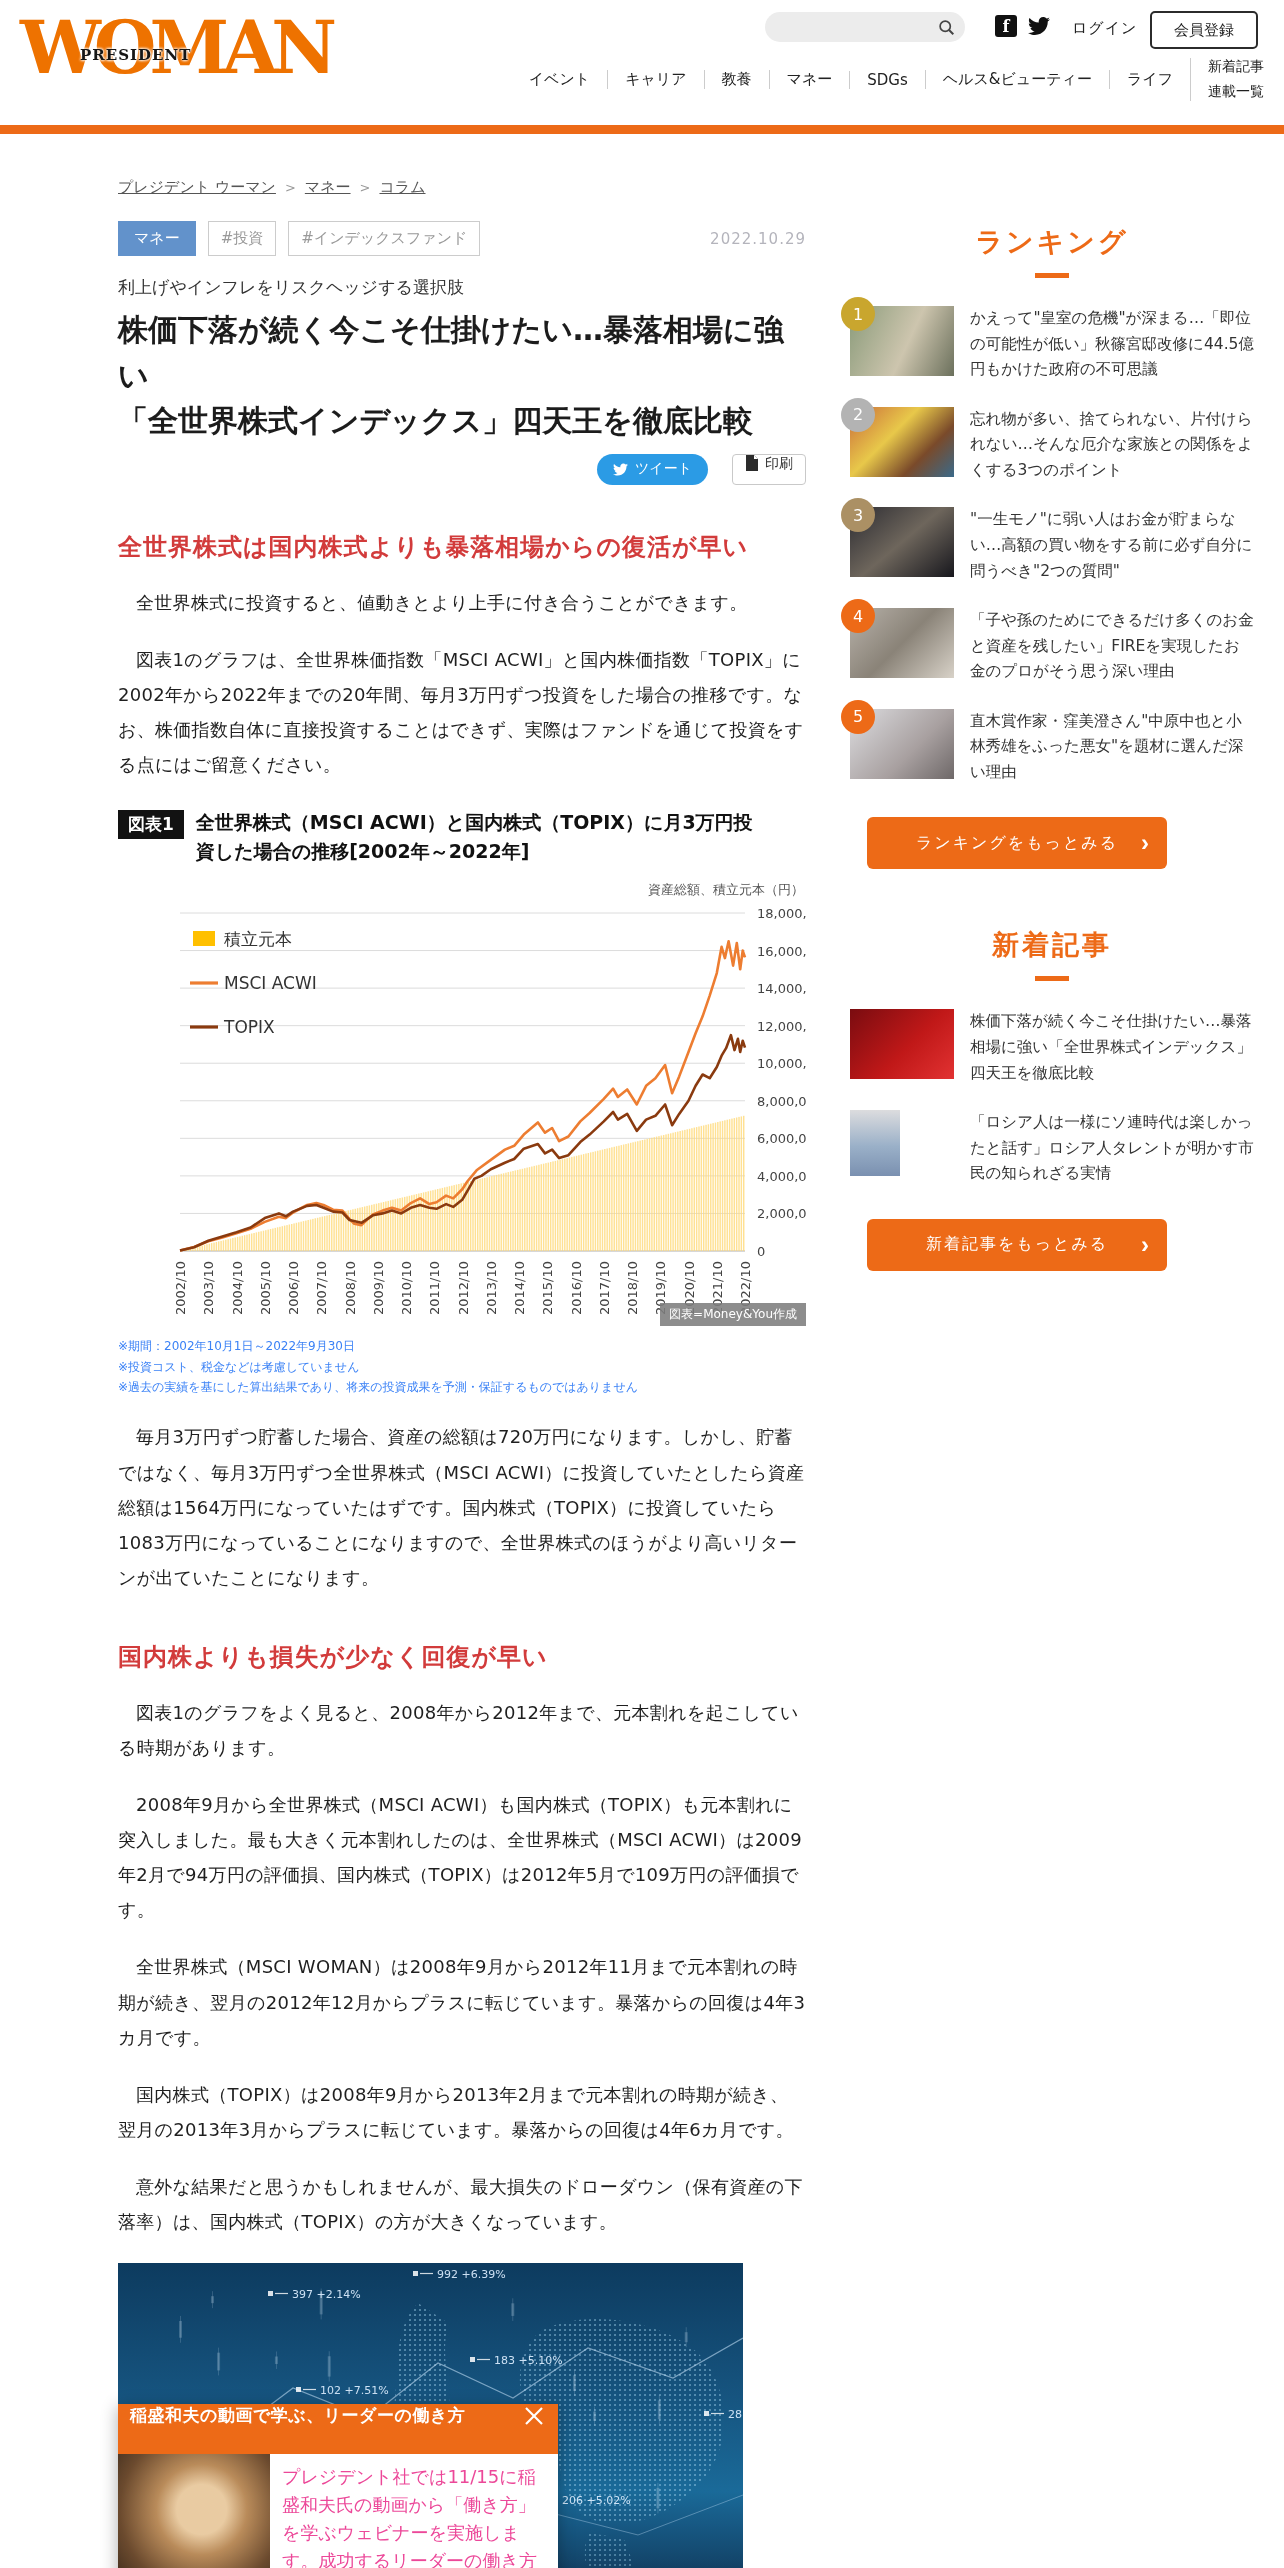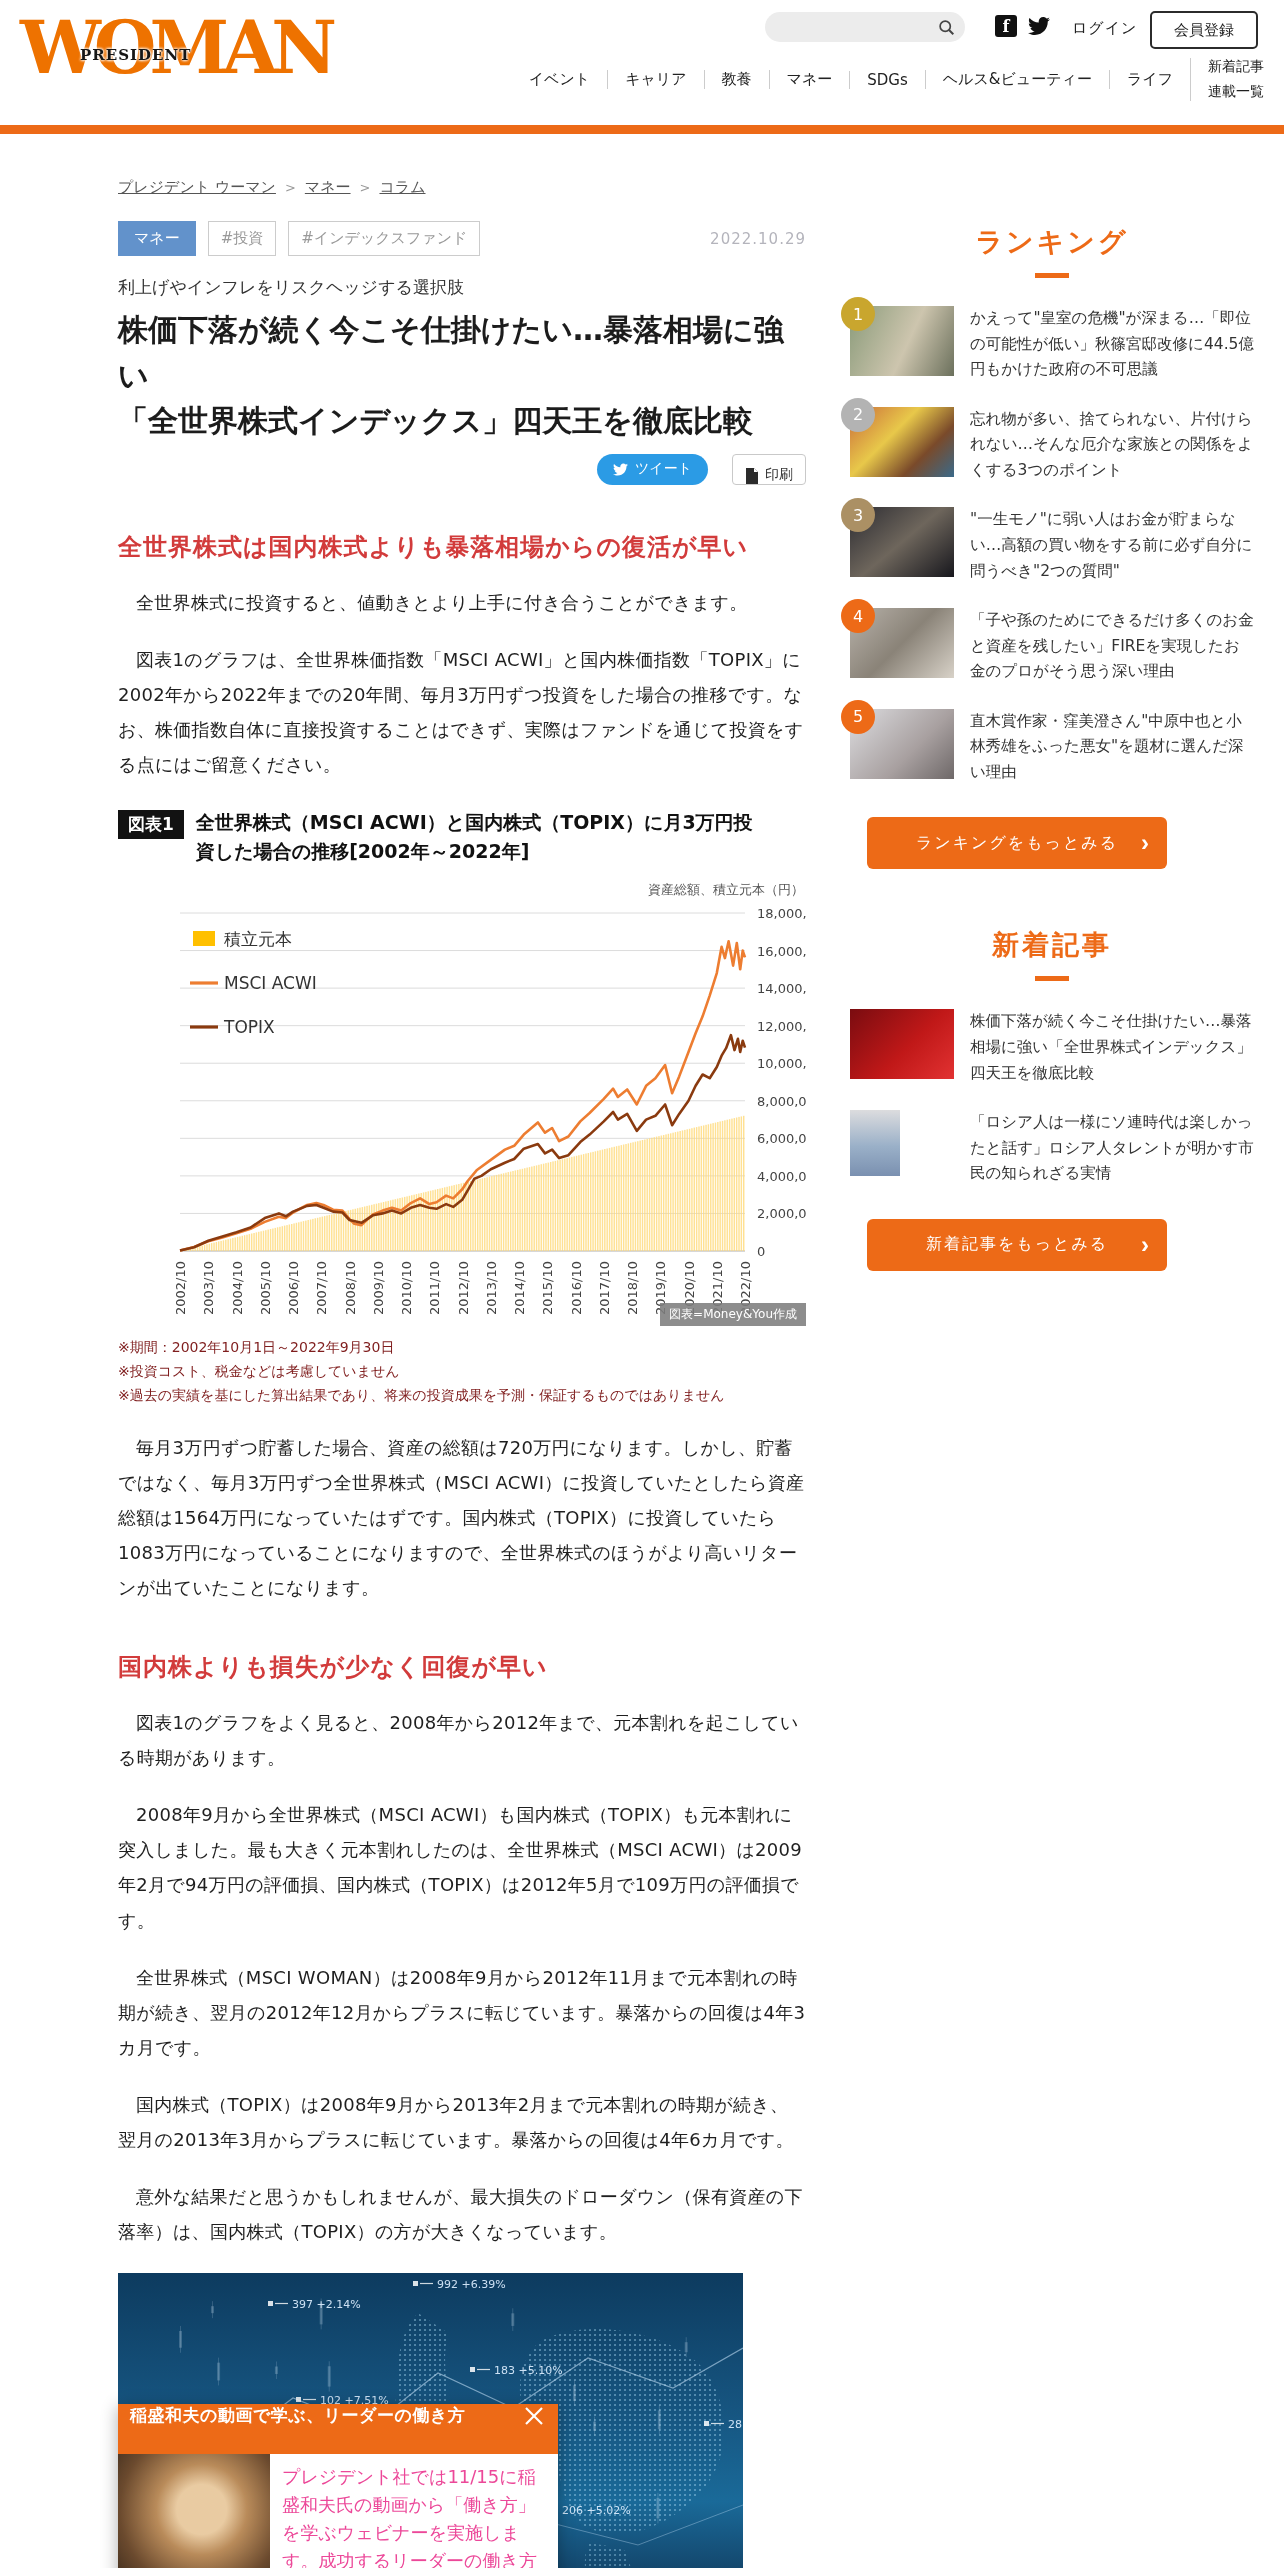--- a/index.html
+++ b/index.html
@@ -40,39 +40,39 @@
   .tagrow{margin-top:24px;display:flex;align-items:center}
   .cat-chip{background:#6292cb;color:#fff;font-size:15px;padding:8px 16px;cursor:pointer}
   .tag-chip{border:1px solid #ccc;color:#999;font-size:15px;padding:7px 12px;margin-left:12px;cursor:pointer}
   .date{margin-left:auto;color:#b4b4bc;font-size:15px;letter-spacing:1px}
   .lead{margin-top:20px;font-size:17px;color:#333}
   h1.title{margin-top:8px;font-size:30px;font-weight:600;line-height:1.52;color:#1c1c1c}
   .sharerow{margin-top:10px;display:flex;justify-content:flex-end;align-items:center;gap:24px}
   .tweet-btn{background:#2b9be5;color:#fff;border:none;border-radius:17px;height:31px;padding:0 16px;
     font-size:14px;display:flex;align-items:center;gap:7px;cursor:pointer}
   .print-btn{background:#fff;border:1px solid #c9c9c9;border-radius:4px;height:31px;padding:0 12px;
-    font-size:14px;color:#333;display:flex;align-items:flex-end;gap:6px;cursor:pointer}
+    font-size:14px;color:#333;display:flex;align-items:flex-start;gap:6px;cursor:pointer}
   .author{margin-top:22px;display:flex;align-items:center;gap:14px;cursor:pointer}
   .avatar{width:46px;height:46px;border-radius:50%;flex-shrink:0;
     background:radial-gradient(circle at 50% 38%,#e8c6a8 0 32%,#6b6460 33% 60%,#3c3a3a 61%),#cfcac6}
   .author .role{font-size:13px;color:#9a9a9a}
   .author .name{font-size:15px;color:#555;margin-top:5px}
   h2.red{margin-top:46px;font-size:24px;font-weight:bold;color:#d23b3b;letter-spacing:1px}
   p.body{margin:22px 0;font-size:18px;line-height:1.95;letter-spacing:.3px;text-indent:1em}
   
   .figure{margin-top:26px}
   .figcap{display:flex;gap:12px;align-items:flex-start}
   .figlabel{background:#121212;color:#fff;font-size:17px;font-weight:bold;padding:3px 10px;white-space:nowrap;margin-top:2px}
   .figtext{font-size:19px;font-weight:bold;line-height:1.5;color:#111;max-width:560px}
   .unitlabel{text-align:right;font-size:13px;color:#555;margin:16px 2px 0 0}
   .chartwrap{position:relative}
   #chart-svg text{font-family:"DejaVu Sans","Liberation Sans",sans-serif}
   .watermark{position:absolute;right:0;bottom:2px;background:rgba(125,125,125,.88);color:#fff;
     font-size:12px;padding:3px 9px}
-  .notes{margin-top:8px;font-size:14px;color:#7f1d1d;line-height:1.7}
+  .notes{margin-top:8px;font-size:12px;color:#3b82f6;line-height:1.7}
   
   .photo{margin-top:24px;position:relative;width:625px;height:415px;overflow:hidden}
   
   .sb-h{margin-top:90px;text-align:center;color:#ed6a17;font-size:27px;font-weight:bold;letter-spacing:3px}
   .sb-h.second{margin-top:58px}
   .sb-bar{width:34px;height:5px;background:#ed6a17;margin:13px auto 0}
   .rlist{margin-top:28px;display:flex;flex-direction:column;gap:24px}
   .ritem{display:flex;gap:16px;cursor:pointer}
   .thumbwrap{position:relative;width:104px;flex-shrink:0}
   .thumb{width:104px;height:70px}

